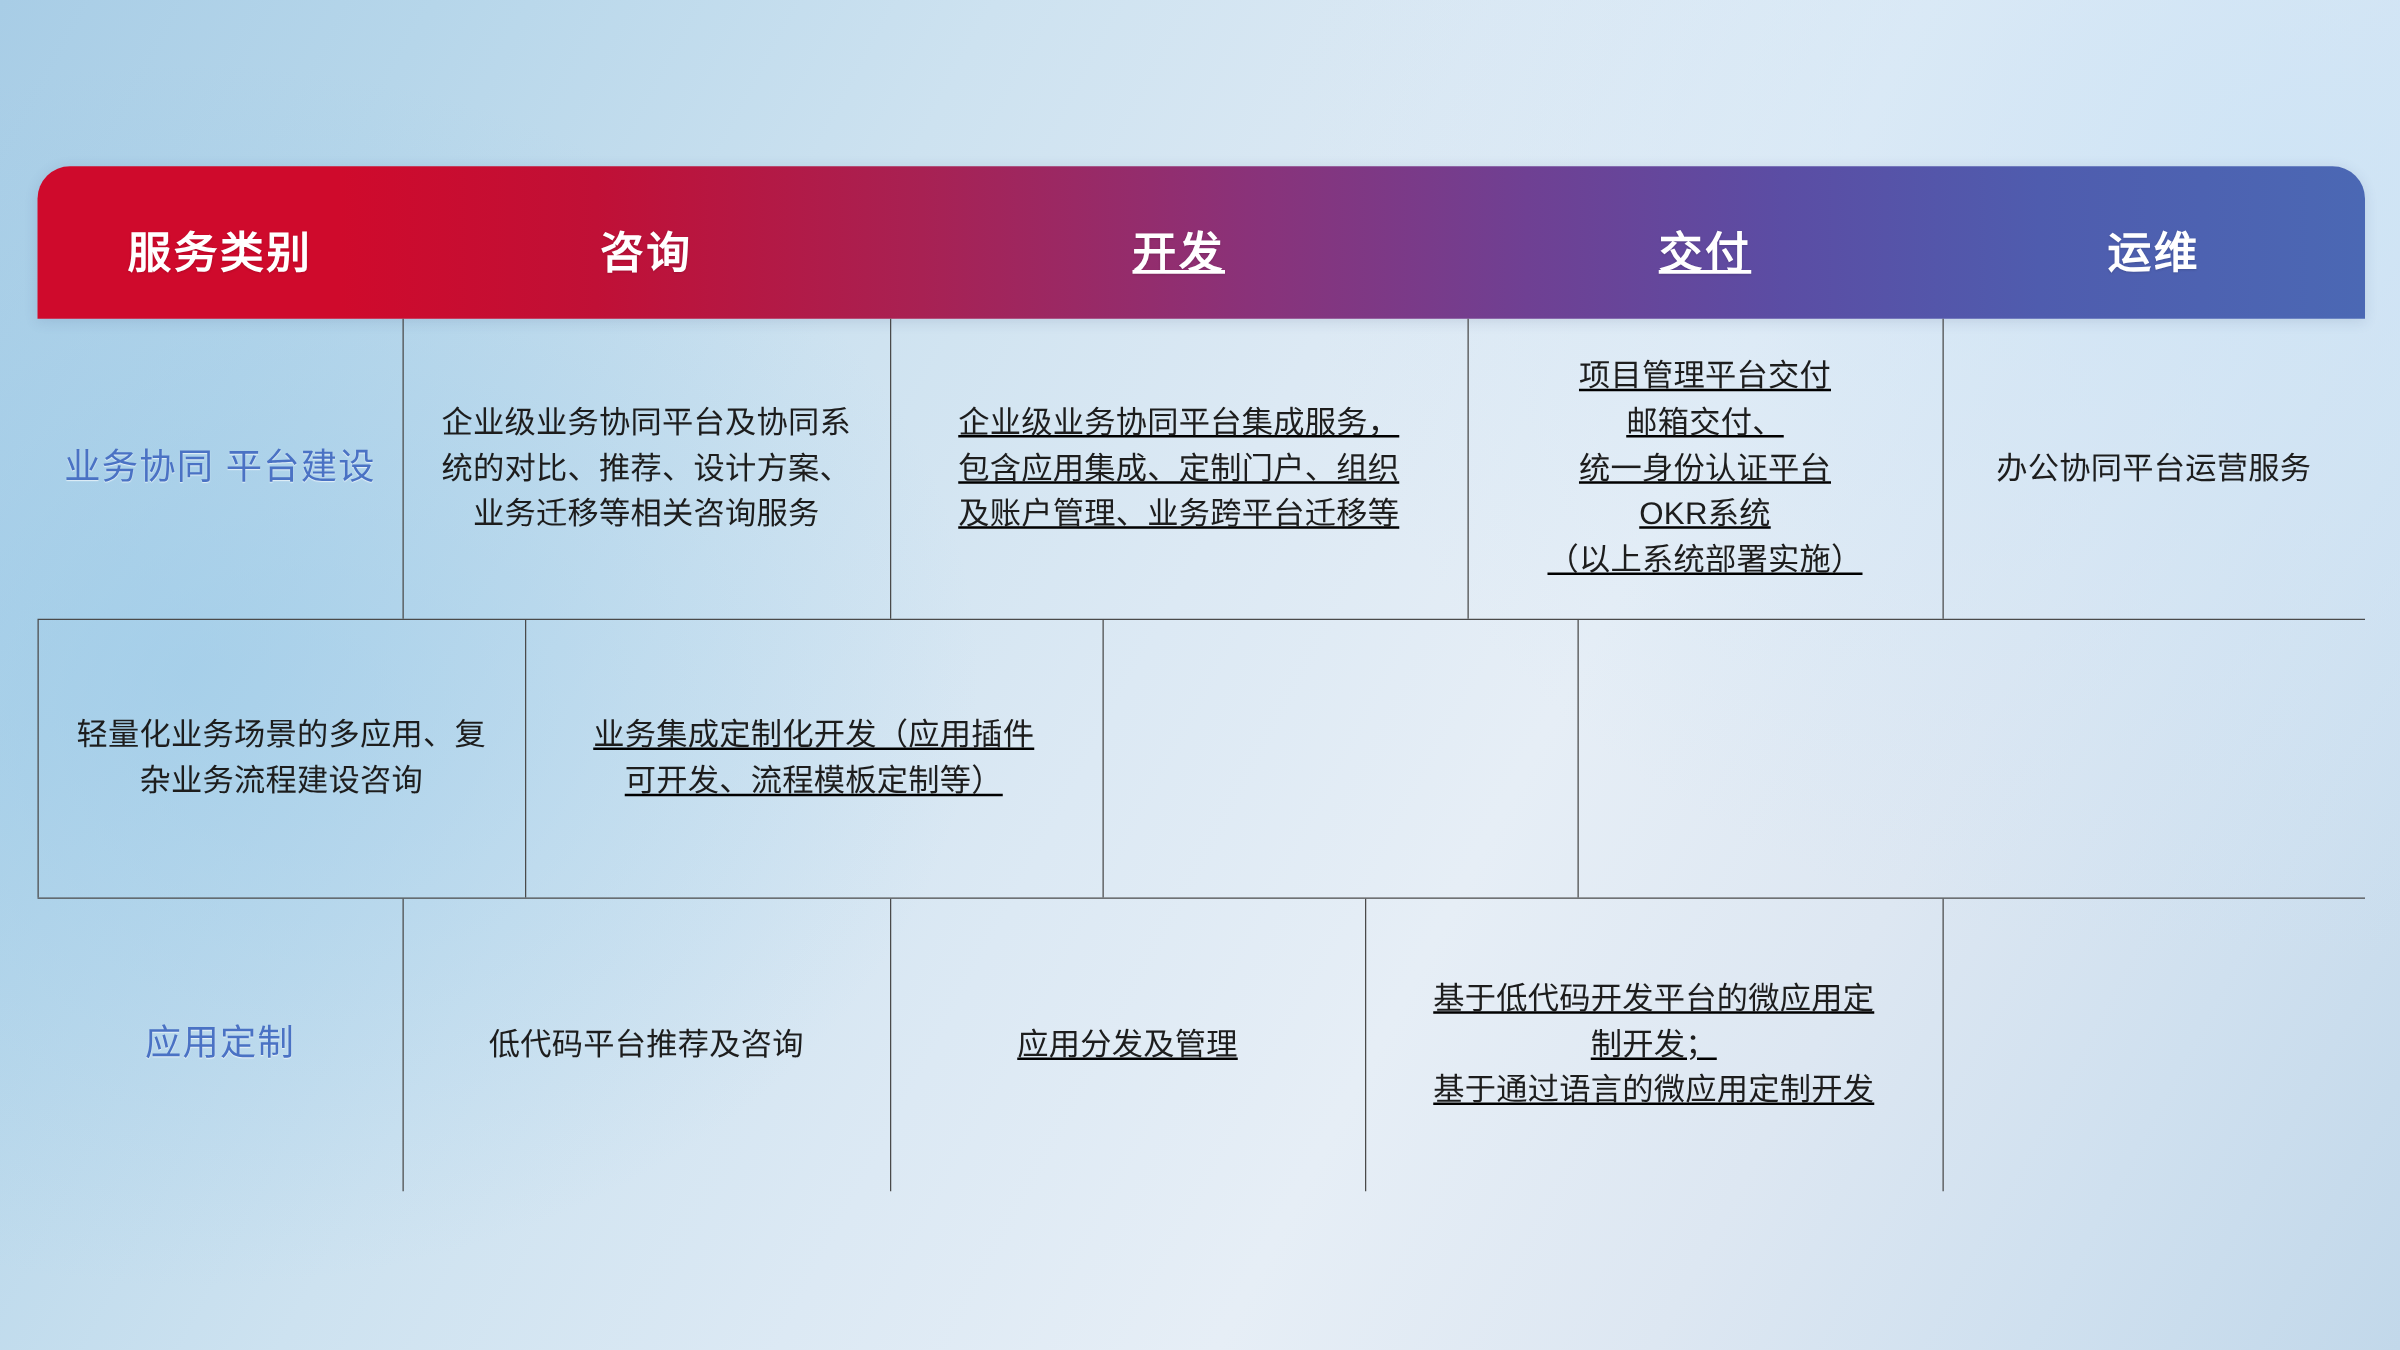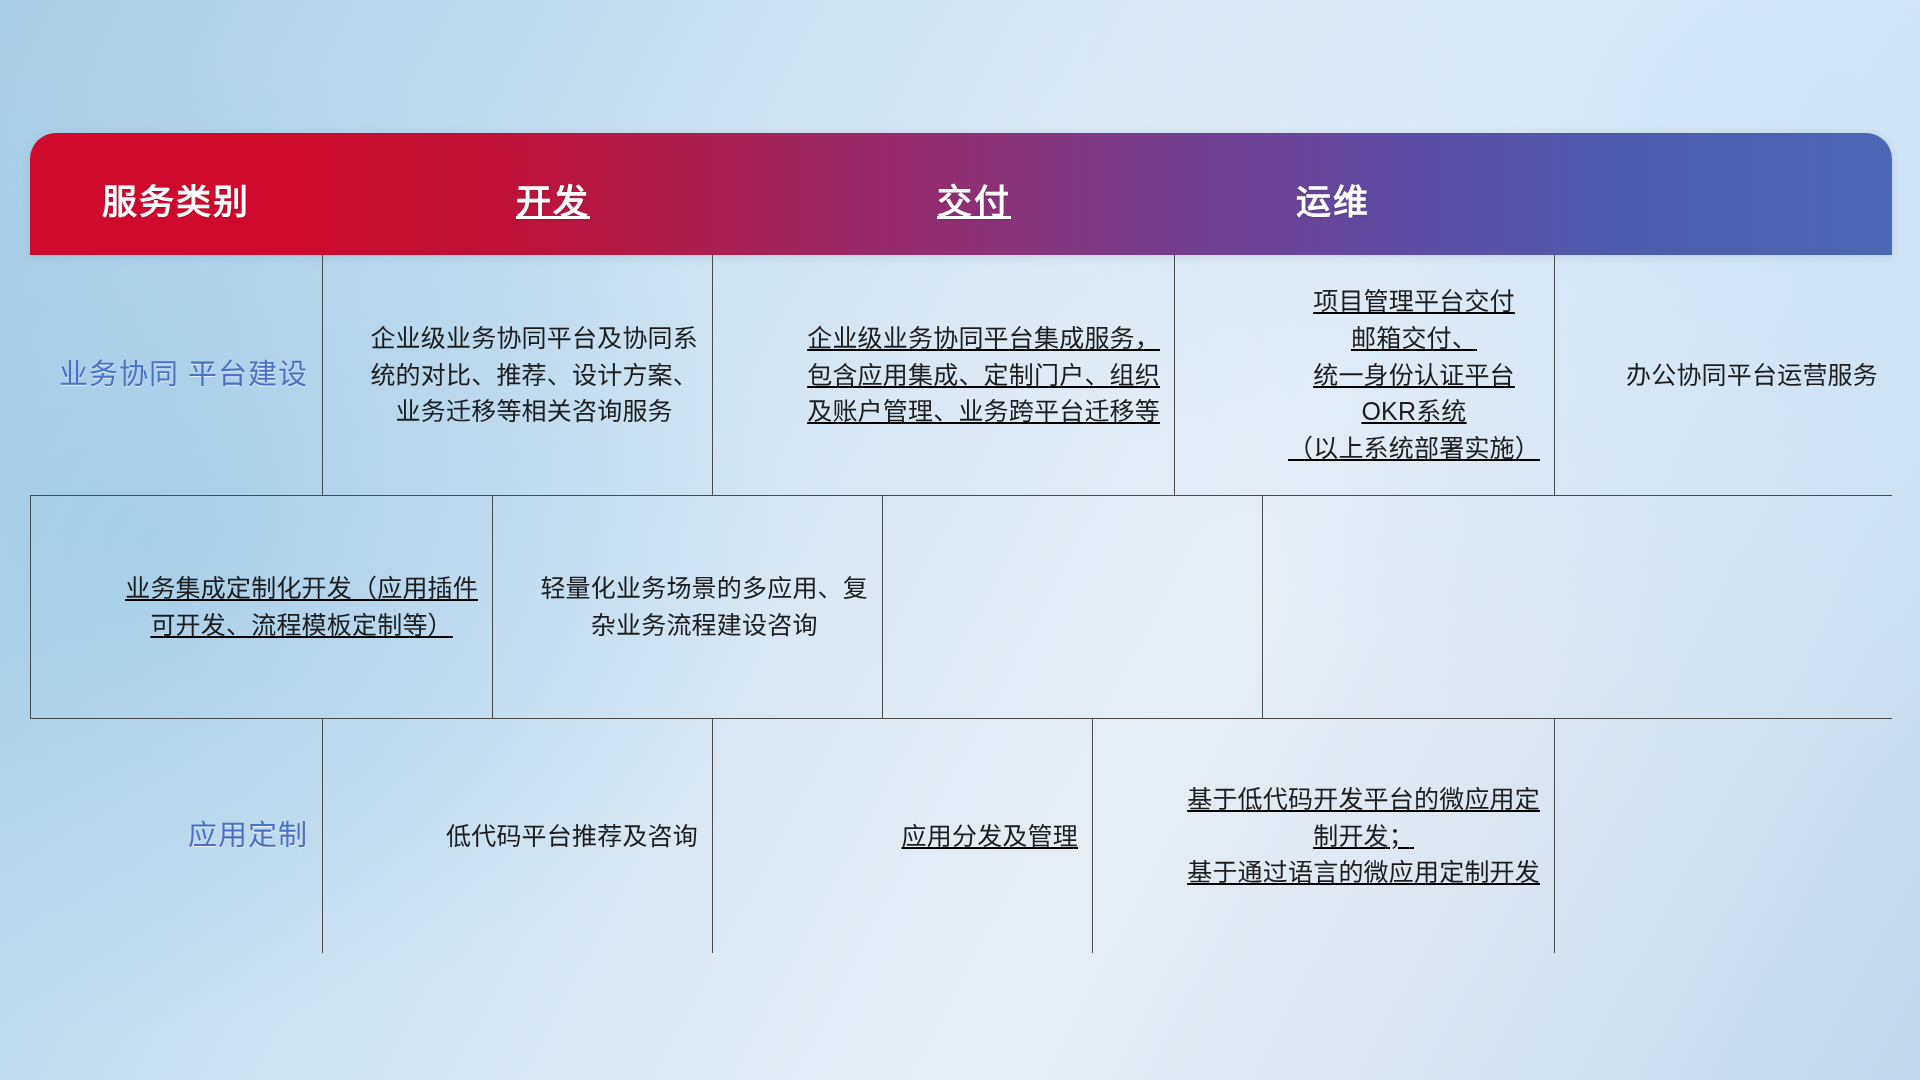--- a/index.html
+++ b/index.html
@@ -86,21 +86,21 @@
     position: relative;
   }
   .tr-1 { height: 240px; }
   .tr-2 { height: 222px; }
   .tr-3 { height: 234px; }
 
   .td {
     position: relative;
     display: flex;
     align-items: center;
-    justify-content: flex-end;
+    justify-content: center;
     text-align: center;
     box-sizing: border-box;
     padding: 0 14px;
   }
 
   
   .c0 { width: 292px; }
   .c1 { width: 390px; }
   .c2 { width: 462px; text-decoration: underline; }
   .c3 { width: 380px; text-decoration: underline; }
@@ -143,20 +143,21 @@
 </style>
 </head>
 <body>
 
 <div class="page">
 
   <div class="table-card">
 
     <div class="table-head">
       <div class="th c0">服务类别</div>
+      <div class="th c1">咨询</div>
       <div class="th c2">开发</div>
       <div class="th c3">交付</div>
       <div class="th c4">运维</div>
     </div>
 
     <div class="table-body">
 
       <div class="tr tr-1">
         <div class="td c0">
           <span class="cat-label">业务协同
@@ -179,27 +180,27 @@
 OKR系统
 （以上系统部署实施）</span>
         </div>
         <div class="td c4 sep">
           <span class="cell-text">办公协同平台运营服务</span>
         </div>
       </div>
       <div class="row-rule"></div>
 
       <div class="tr tr-2">
+        <div class="td c1 sep">
+          <span class="cell-text">轻量化业务场景的多应用、复
+杂业务流程建设咨询</span>
+        </div>
         <div class="td c2 sep">
           <span class="cell-text">业务集成定制化开发（应用插件
 可开发、流程模板定制等）</span>
-        </div>
-        <div class="td c1 sep">
-          <span class="cell-text">轻量化业务场景的多应用、复
-杂业务流程建设咨询</span>
         </div>
         <div class="td c3 sep">
           <span class="cell-text empty"></span>
         </div>
         <div class="td c4 sep">
           <span class="cell-text empty"></span>
         </div>
       </div>
       <div class="row-rule"></div>
 

